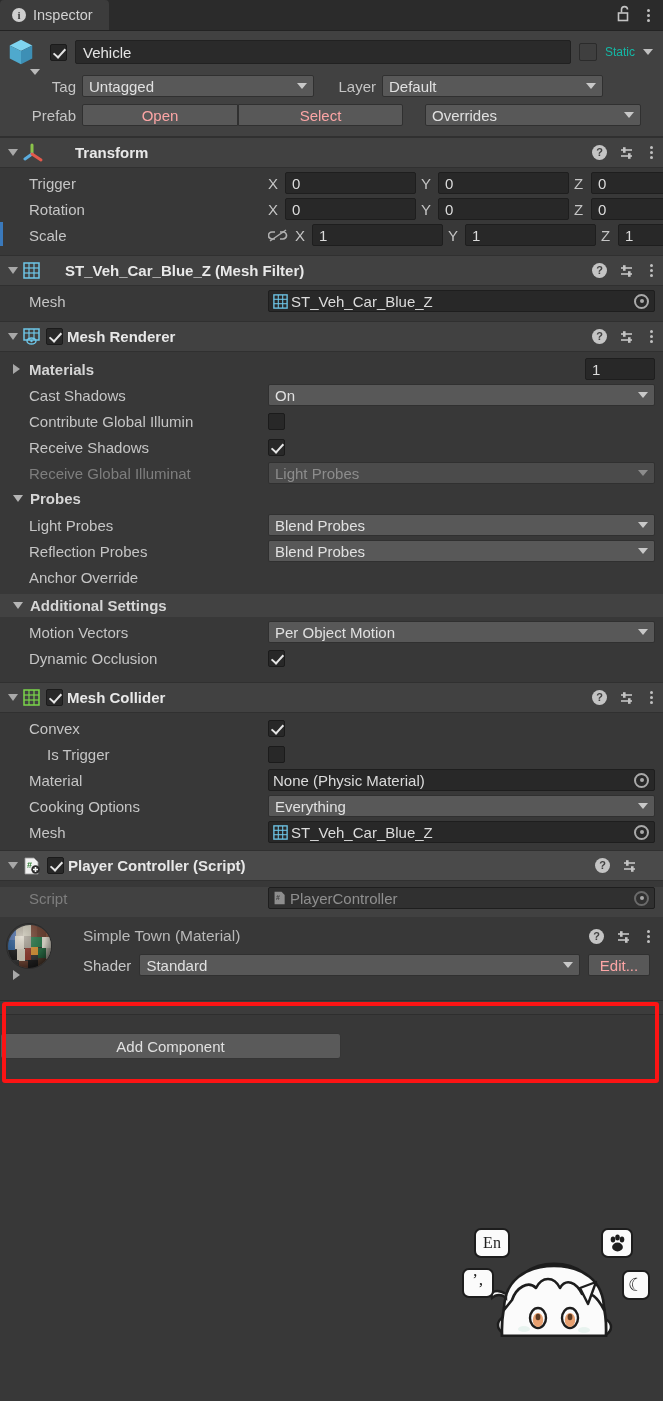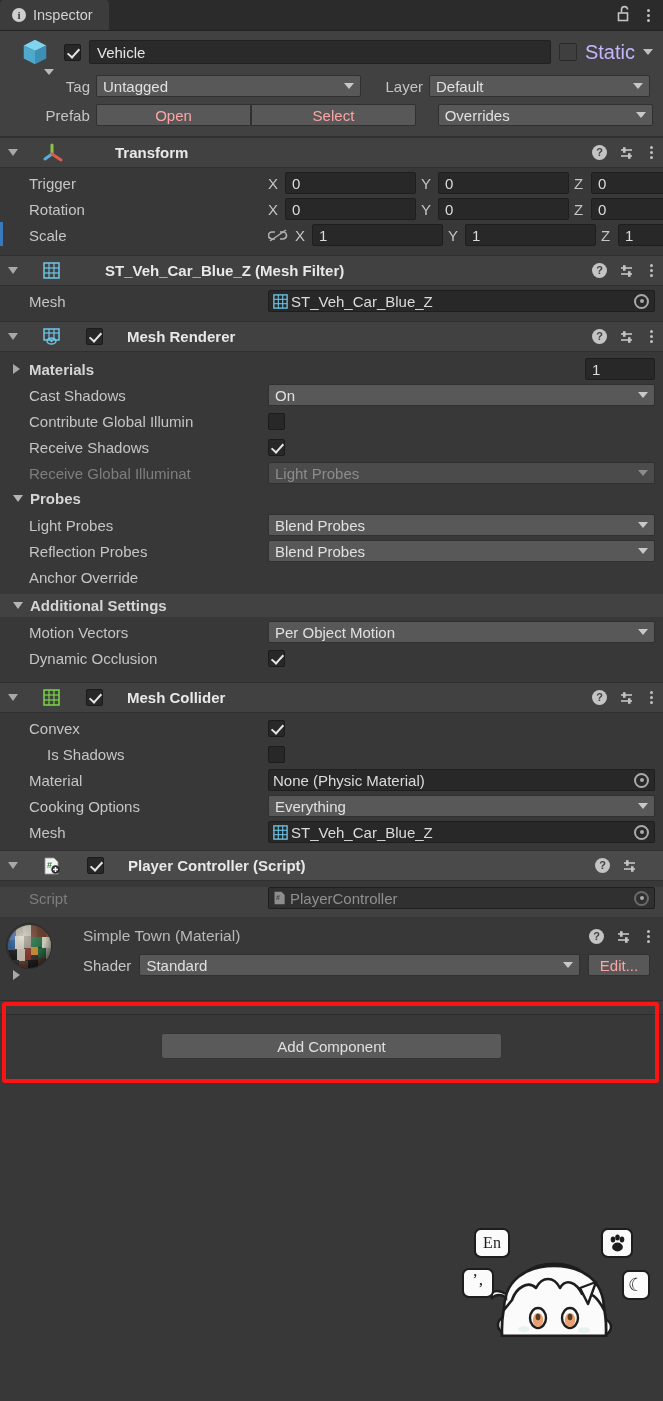--- a/index.html
+++ b/index.html
@@ -36,21 +36,21 @@
     content: "i"; position: absolute; inset: 0; color: #3c3c3c;
     font-size: 11px; font-weight: bold; line-height: 14px; text-align: center;
     font-family: "Liberation Serif", serif;
   }
 
   .dots-icon { width: 4px; height: 16px; display:flex; flex-direction:column;
     justify-content:center; align-items:center; gap:2px; }
   .dots-icon i { width: 3px; height: 3px; background: #c0c0c0; border-radius: 50%; display:block; }
 
   
-  .go-header { background: #414141; padding: 6px 10px 10px 14px; border-bottom: 1px solid #303030; }
+  .go-header { background: #414141; padding: 6px 10px 10px 0; border-bottom: 1px solid #303030; }
   .go-row1 { display: flex; align-items: center; gap: 8px; height: 30px; }
   .go-icon-wrap { width: 42px; display: flex; align-items: flex-end; justify-content: center; position: relative; }
   .cube-icon { width: 30px; height: 30px; }
   .cube-caret { position: absolute; right: 2px; bottom: -8px;
     width: 0; height: 0; border-left: 5px solid transparent; border-right: 5px solid transparent;
     border-top: 6px solid #bababa; }
 
   .cbx {
     width: 17px; height: 17px; background: #282828; border: 1px solid #1b1b1b;
     border-radius: 2px; position: relative; flex: 0 0 auto;
@@ -58,21 +58,21 @@
   .cbx.checked::after {
     content: ""; position: absolute; left: 5px; top: 1px; width: 5px; height: 10px;
     border: solid #e6e6e6; border-width: 0 2.2px 2.2px 0; transform: rotate(42deg);
   }
 
   .name-field {
     flex: 1; height: 24px; background: #2a2a2a; border: 1px solid #212121; border-radius: 2px;
     display: flex; align-items: center; padding: 0 7px; color: #e4e4e4; font-size: 15px;
   }
   .static-cbx { width: 18px; height: 18px; background: #3f3f3f; border: 1px solid #2b2b2b; border-radius: 2px; }
-  .static-label { font-size: 20px; color: #c4b5fd; }
+  .static-label { font-size: 12px; color: #14b8a6; }
   .caret-dn { width: 0; height: 0; border-left: 5px solid transparent; border-right: 5px solid transparent;
     border-top: 6px solid #c0c0c0; }
 
   .go-row2 { display: flex; align-items: center; gap: 6px; margin-top: 8px; height: 22px; }
   .go-row3 { display: flex; align-items: center; gap: 6px; margin-top: 7px; height: 22px; }
   .lbl-right { text-align: right; font-size: 15px; color: #c4c4c4; }
 
   .dropdown {
     height: 22px; background: #585858; border: 1px solid #303030; border-radius: 2px;
     display: flex; align-items: center; padding: 0 6px; color: #e0e0e0; font-size: 15px;
@@ -84,21 +84,21 @@
   .dropdown.disabled .dd-caret { border-top-color: #8c8c8c; }
 
   .btn {
     height: 22px; background: #585858; border: 1px solid #303030;
     display: flex; align-items: center; justify-content: center; color: #fca5a5; font-size: 15px;
   }
 
   
   .comp-header {
     height: 31px; background: #414141; display: flex; align-items: center;
-    padding: 0 10px 0 8px; gap: 24px; border-top: 1px solid #303030; border-bottom: 1px solid #303030;
+    padding: 0 10px 0 8px; gap: 4px; border-top: 1px solid #303030; border-bottom: 1px solid #303030;
   }
   .foldout {
     width: 0; height: 0; border-left: 5px solid transparent; border-right: 5px solid transparent;
     border-top: 7px solid #a8a8a8; flex: 0 0 auto; margin-right: 1px;
   }
   .foldout.closed {
     border-top: 5px solid transparent; border-bottom: 5px solid transparent;
     border-left: 7px solid #a8a8a8; border-right: 0;
   }
   .comp-title { font-size: 15px; color: #e8e8e8; font-weight: bold; flex: 1; }
@@ -142,21 +142,21 @@
 
   .blue-edge { position: absolute; left: 0; top: -2px; width: 3px; height: 24px; background: #3a79bb; }
 
   
   .mat-header { display: flex; align-items: flex-start; padding: 6px 10px 0 6px; gap: 9px; background: #383838; }
   .mat-sphere { width: 46px; height: 46px; border-radius: 50%; flex: 0 0 auto; overflow: hidden;
     border: 1px solid #2a2a2a; position: relative; }
 
   .divider { height: 1px; background: #2e2e2e; }
 
-  .addcomp-area { background: #383838; padding-top: 18px; display: flex; justify-content: center; }
+  .addcomp-area { background: #383838; padding-top: 18px; display: flex; }
   .addcomp-btn { width: 341px; height: 26px; background: #5a5a5a; border: 1px solid #353535;
     border-radius: 3px; display:flex; align-items:center; justify-content:center;
     color: #e0e0e0; font-size: 15px; }
 
   
   .redbox { position: absolute; border: 4px solid #fc1414; border-radius: 3px; pointer-events: none; }
 
   
   .ime { position: absolute; width: 178px; height: 105px; }
   .ime-key { position: absolute; background: #fbfbfb; border: 2.5px solid #1d1d1d; border-radius: 7px;
@@ -205,21 +205,21 @@
       <div class="name-field">
         <span>Vehicle</span>
       </div>
       <div class="static-cbx"></div>
       <span class="static-label">Static</span>
       <span class="caret-dn"></span>
     </div>
 
     <div class="go-row2">
       <span class="lbl-right" style="width:76px">Tag</span>
-      <div class="dropdown" style="width:265px">
+      <div class="dropdown" style="width:232px">
         <span>Untagged</span>
         <span class="dd-caret"></span>
       </div>
       <span class="lbl-right" style="width:56px">Layer</span>
       <div class="dropdown" style="width:221px">
         <span>Default</span>
         <span class="dd-caret"></span>
       </div>
     </div>
 
@@ -514,21 +514,21 @@
     </div>
   </div>
   <div class="section">
     <div class="prow">
       <span class="plabel">Convex</span>
       <div class="pfield">
         <div class="cbx checked"></div>
       </div>
     </div>
     <div class="prow">
-      <span class="plabel indent2">Is Shadows</span>
+      <span class="plabel indent2">Is Trigger</span>
       <div class="pfield">
         <div class="cbx"></div>
       </div>
     </div>
     <div class="prow">
       <span class="plabel">Material</span>
       <div class="pfield">
         <div class="objfield" style="flex:1">
           <span class="ofname">
               <span>None (Physic Material)</span>

